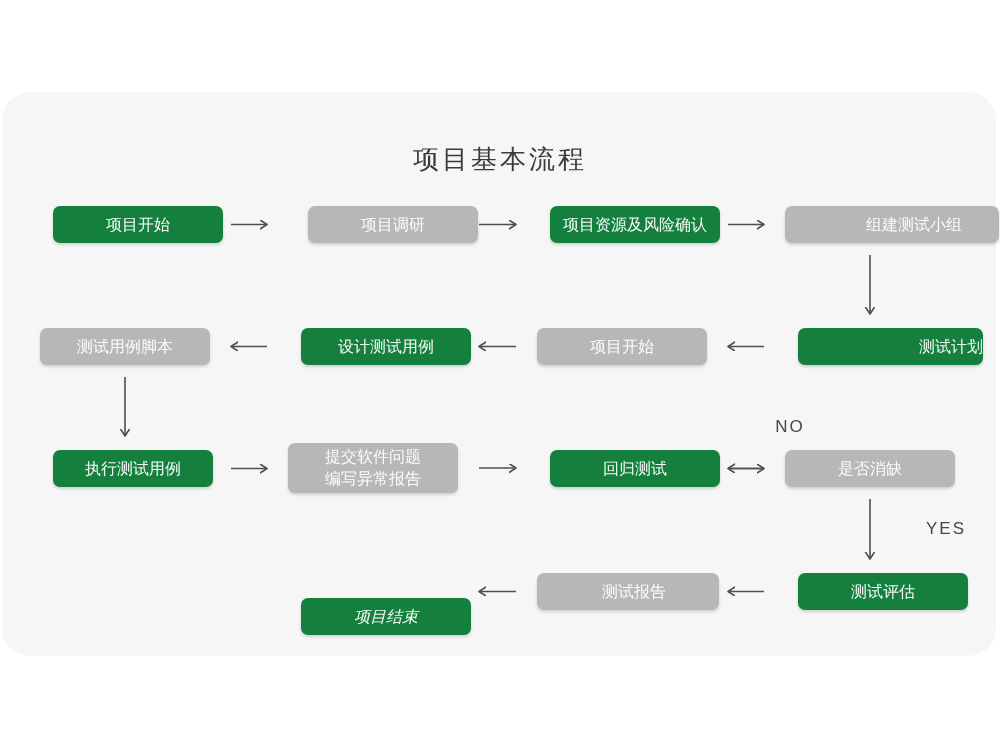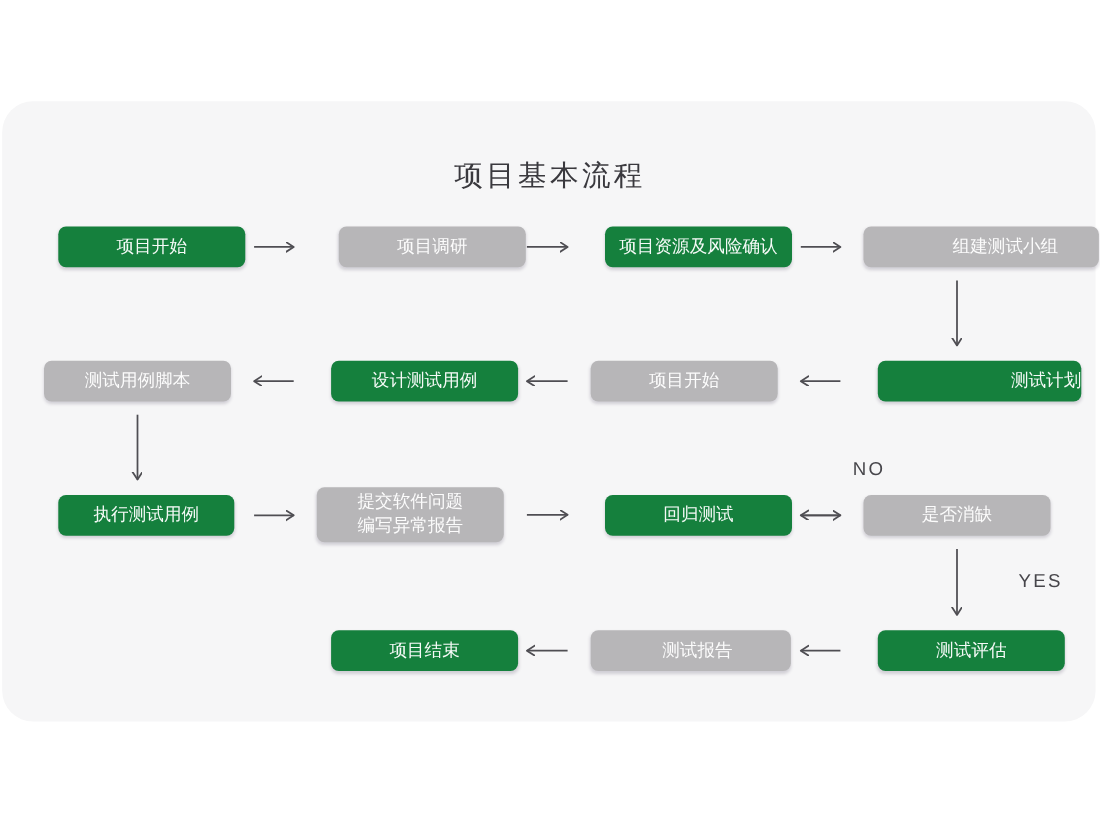--- a/index.html
+++ b/index.html
@@ -69,21 +69,21 @@
       <div class="node gray" style="left: 785px; top: 206px; width: 170px; height: 37px; padding-left: 44px;"><span>组建测试小组</span></div>
       <div class="node gray" style="left: 40px; top: 328px; width: 170px; height: 37px;"><span>测试用例脚本</span></div>
       <div class="node purple" style="left: 288px; top: 328px; width: 170px; height: 37px;"><span>设计测试用例</span></div>
       <div class="node gray" style="left: 537px; top: 328px; width: 170px; height: 37px;"><span>项目开始</span></div>
       <div class="node purple" style="left: 785px; top: 328px; width: 185px; height: 37px; justify-content: flex-end;"><span>测试计划</span></div>
       <div class="node purple" style="left: 40px; top: 450px; width: 160px; height: 37px;"><span>执行测试用例</span></div>
       <div class="node gray" style="left: 288px; top: 443px; width: 170px; height: 50px;"><span>提交软件问题
 编写异常报告</span></div>
       <div class="node purple" style="left: 537px; top: 450px; width: 170px; height: 37px;"><span>回归测试</span></div>
       <div class="node gray" style="left: 785px; top: 450px; width: 170px; height: 37px;"><span>是否消缺</span></div>
-      <div class="node purple" style="left: 288px; top: 573px; width: 170px; height: 37px;"><span>项目结束</span></div>
+      <div class="node purple" style="left: 288px; top: 598px; width: 170px; height: 37px; font-style: italic;"><span>项目结束</span></div>
       <div class="node gray" style="left: 537px; top: 573px; width: 170px; height: 37px; padding-left: 12px;"><span>测试报告</span></div>
       <div class="node purple" style="left: 785px; top: 573px; width: 170px; height: 37px;"><span>测试评估</span></div>
     </div>
   <div id="edge-labels">
       <div class="edge-label" style="left: 746px; top: 427px; transform: translate(-50%, -50%);">NO</div>
       <div class="edge-label" style="left: 882px; top: 529px; transform: translateY(-50%); text-align: right;">YES</div>
     </div>
 </div>
 
 </body></html>

